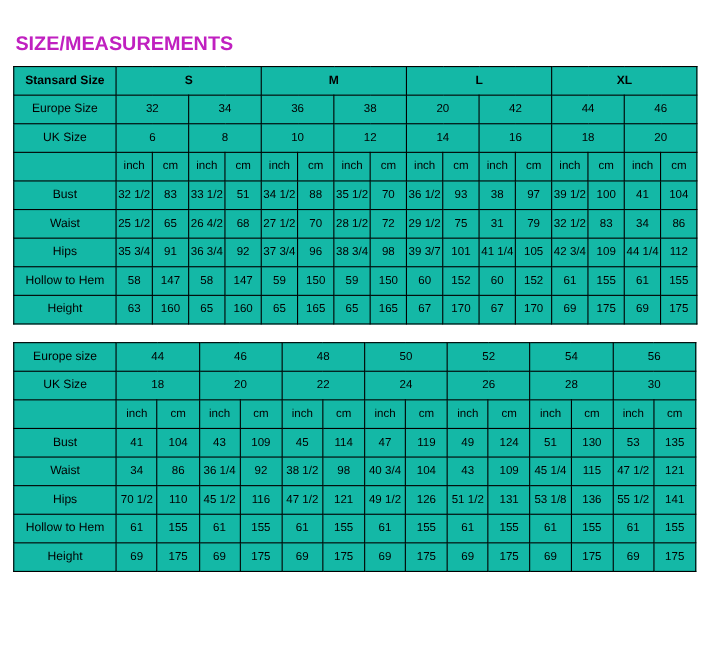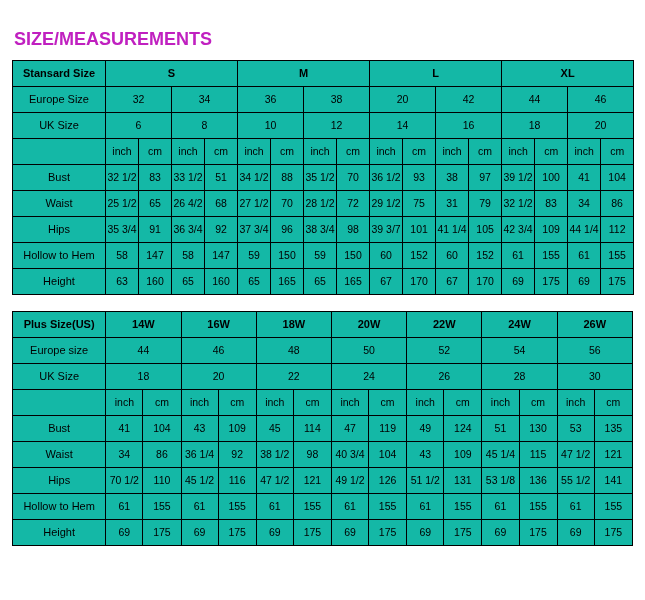--- a/index.html
+++ b/index.html
@@ -253,30 +253,20 @@
         <col style="width:38px">
       <col style="width:37px">
         <col style="width:38px">
         <col style="width:37px">
         <col style="width:38px">
       <col style="width:37px">
         <col style="width:38px">
     </colgroup>
     <tbody>
       <tr>
-        <td class="head">Plus Size(US)</td>
-        <td class="head" colspan="2">14W</td>
-        <td class="head" colspan="2">16W</td>
-        <td class="head" colspan="2">18W</td>
-        <td class="head" colspan="2">20W</td>
-        <td class="head" colspan="2">22W</td>
-        <td class="head" colspan="2">24W</td>
-        <td class="head" colspan="2">26W</td>
-      </tr>
-      <tr>
         <td class="label">Europe size</td>
         <td colspan="2">44</td>
         <td colspan="2">46</td>
         <td colspan="2">48</td>
         <td colspan="2">50</td>
         <td colspan="2">52</td>
         <td colspan="2">54</td>
         <td colspan="2">56</td>
       </tr>
       <tr>

